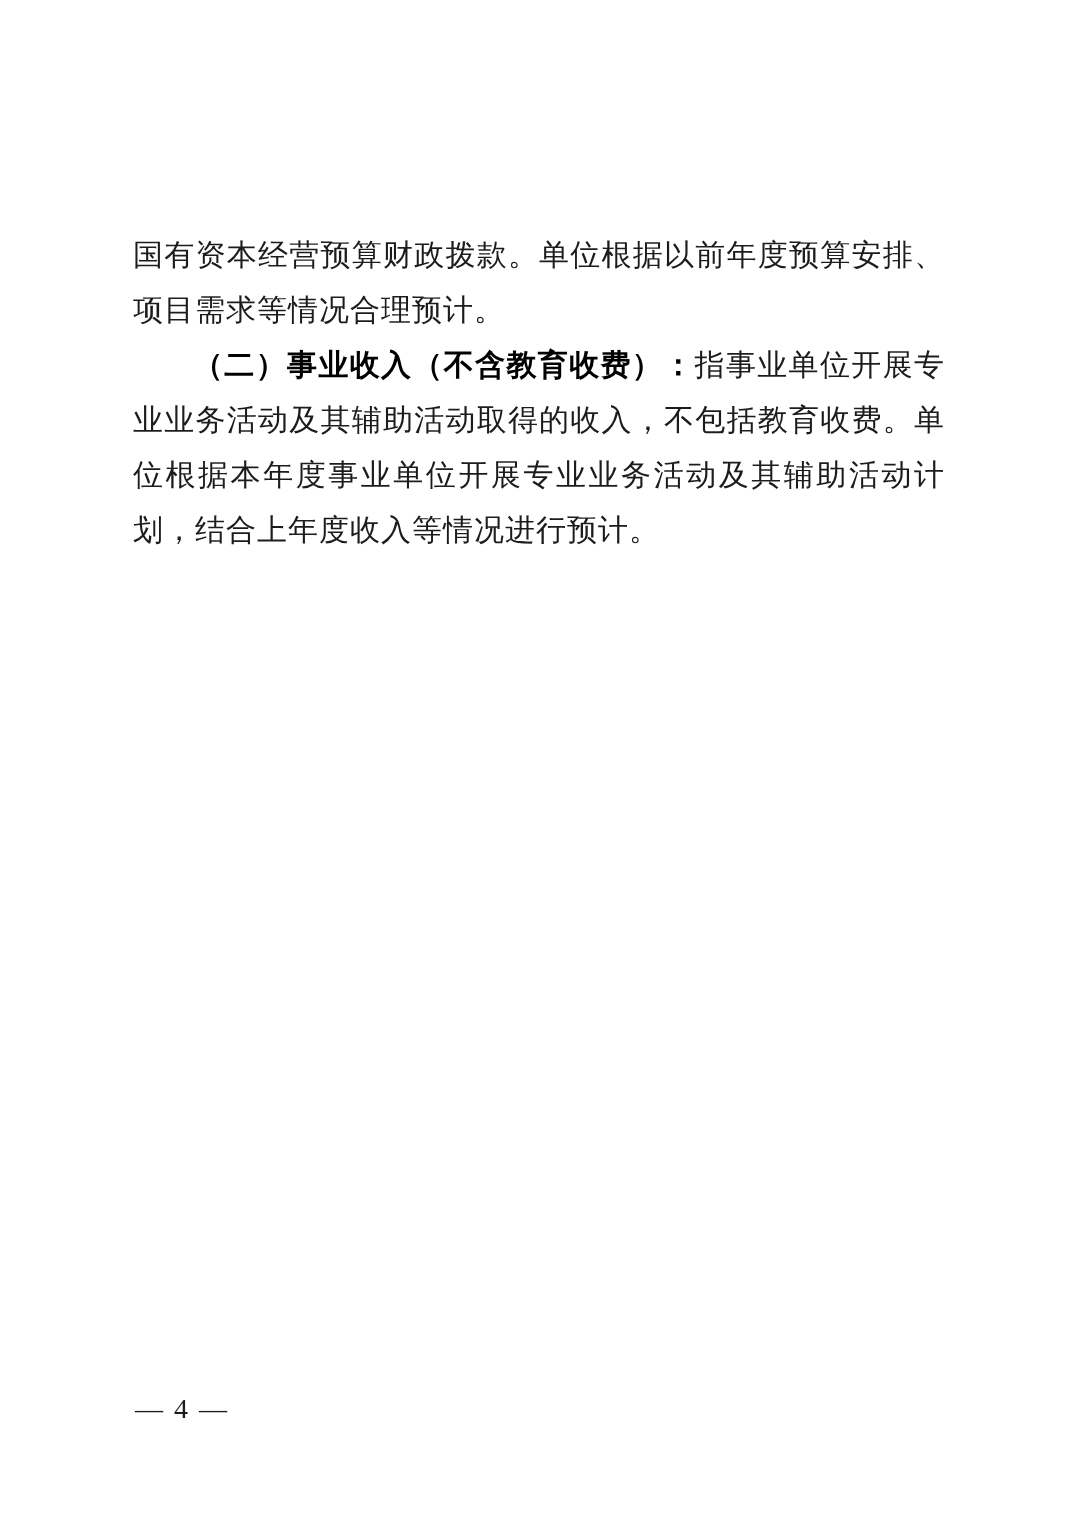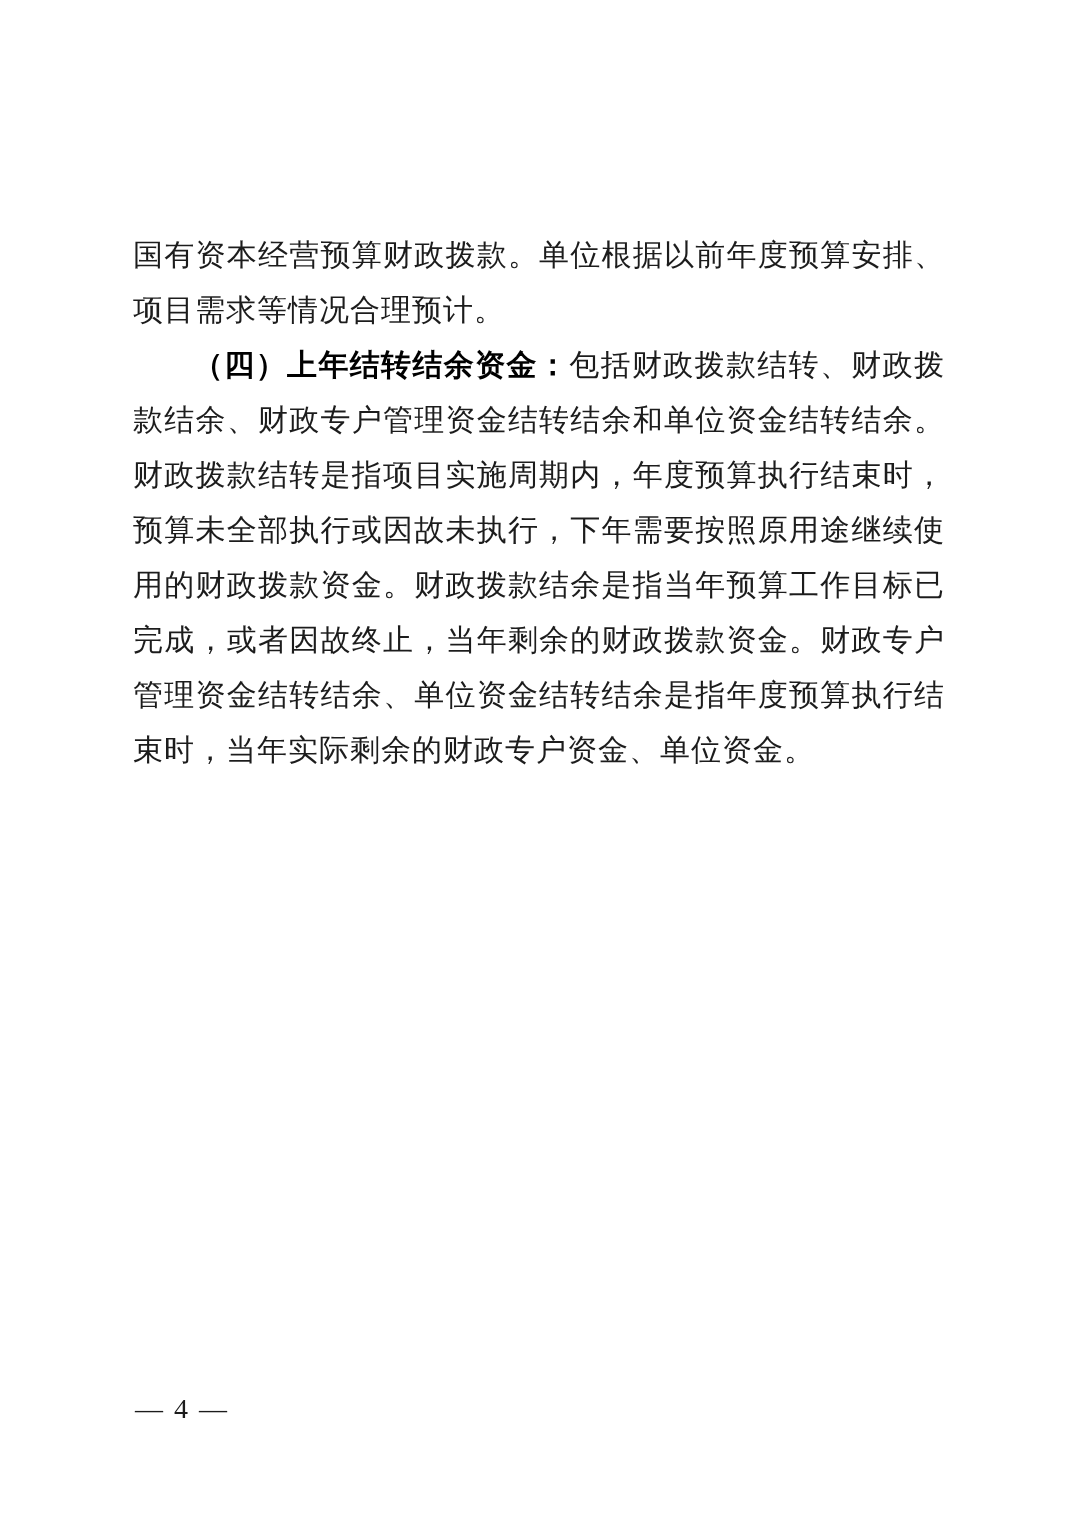--- a/index.html
+++ b/index.html
@@ -58,21 +58,21 @@
   }
 </style>
 </head>
 <body>
 
 <div class="page">
   <div class="content">
 
     <p class="para flush"><span class="body-text">国有资本经营预算财政拨款。单位根据以前年度预算安排、项目需求等情况合理预计。</span></p>
 
+    <p class="para"><span class="heading">（二）事业收入（不含教育收费）：</span><span class="body-text">指事业单位开展专业业务活动及其辅助活动取得的收入，不包括教育收费。单位根据本年度事业单位开展专业业务活动及其辅助活动计划，结合上年度收入等情况进行预计。</span></p>
 
 
-    <p class="para"><span class="heading">（四）上年结转结余资金：</span><span class="body-text">包括财政拨款结转、财政拨款结余、财政专户管理资金结转结余和单位资金结转结余。财政拨款结转是指项目实施周期内，年度预算执行结束时，预算未全部执行或因故未执行，下年需要按照原用途继续使用的财政拨款资金。财政拨款结余是指当年预算工作目标已完成，或者因故终止，当年剩余的财政拨款资金。财政专户管理资金结转结余、单位资金结转结余是指年度预算执行结束时，当年实际剩余的财政专户资金、单位资金。</span></p>
 
 
   </div>
 
   <div class="footer">— 4 —</div>
 </div>
 
 </body></html>

